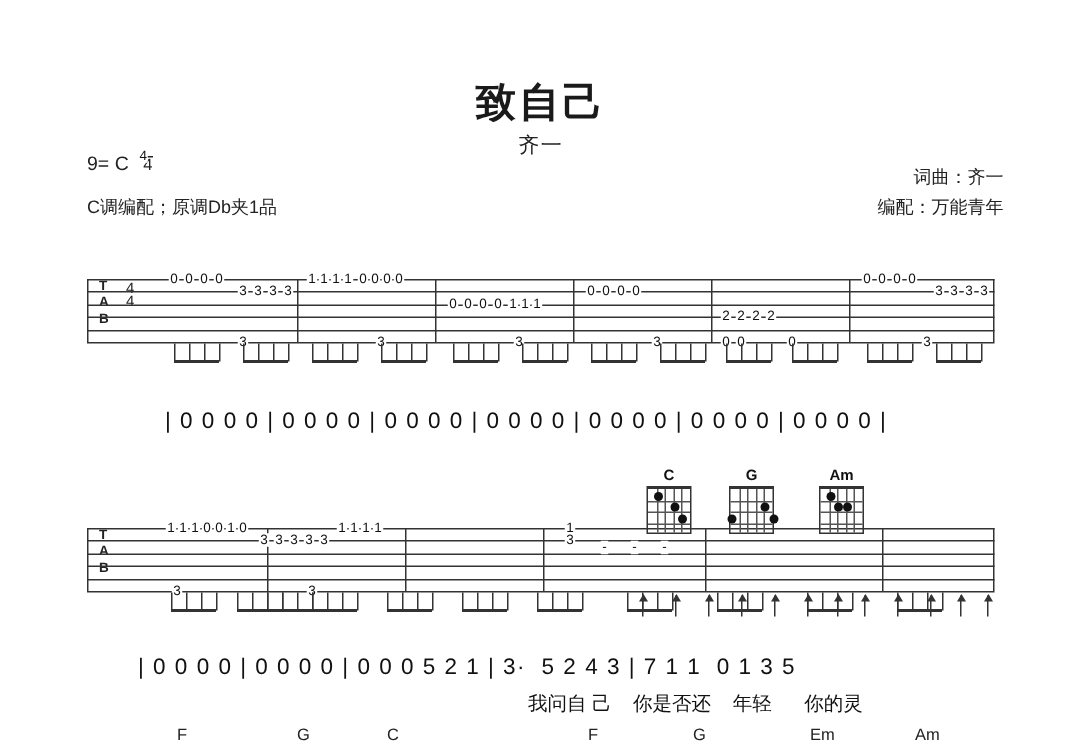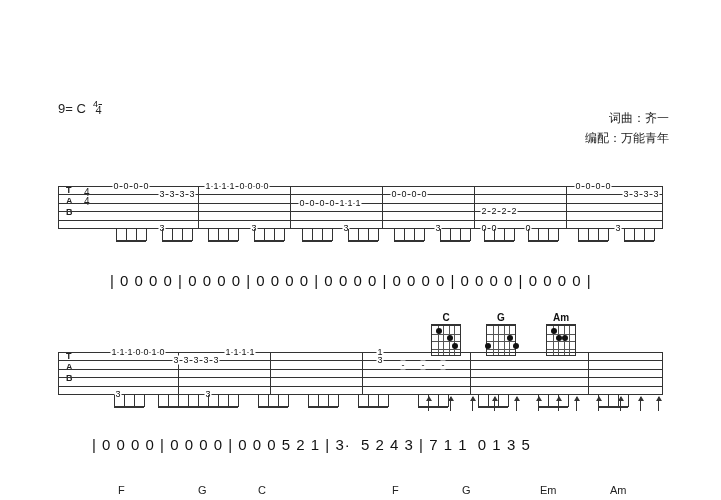--- a/index.html
+++ b/index.html
@@ -105,29 +105,32 @@
   }
   .chordrow{
     position:absolute;font-size:11px;color:#222;white-space:pre;
   }
 </style>
 </head>
 <body>
 
 <div class="sheet">
 
+  <div class="title">致自己</div>
+  <div class="subtitle">齐一</div>
 
   <div class="key-sig">
     <span>9= C</span>
     <span class="frac">
       <span class="num">4</span>
       <span class="den">4</span>
     </span>
   </div>
 
+  <div class="arr-note">C调编配；原调Db夹1品</div>
   <div class="credit1">词曲：齐一</div>
   <div class="credit2">编配：万能青年</div>
 
   <div class="tabsys" id="sys1" style="left:58px;top:186px;width:605px;height:42px;">
     <div class="tabclef">
       <span>T</span>
       <span>A</span>
       <span>B</span>
     </div>
     <div class="timesig">
@@ -412,20 +415,21 @@
           <div class="dot" style="left: 12.2px; top: 12.25px;"></div>
           <div class="dot" style="left: 17.8px; top: 12.25px;"></div>
         </div>
       </div>
     </div>
 
   <div class="jianpu" style="left:110px;top:272px;">| 0 0 0 0 | 0 0 0 0 | 0 0 0 0 | 0 0 0 0 | 0 0 0 0 | 0 0 0 0 | 0 0 0 0 |</div>
 
   <div class="jianpu" style="left:92px;top:436px;">| 0 0 0 0 | 0 0 0 0 | 0 0 0 5 2 1 | 3·  5 2 4 3 | 7 1 1  0 1 3 5</div>
 
+  <div class="lyrics" style="left:352px;top:460px;">我问自 己    你是否还    年轻      你的灵</div>
 
   <div id="bottomchords">
       <div class="chordrow" style="left: 118px; top: 484px;">F</div>
       <div class="chordrow" style="left: 198px; top: 484px;">G</div>
       <div class="chordrow" style="left: 258px; top: 484px;">C</div>
       <div class="chordrow" style="left: 392px; top: 484px;">F</div>
       <div class="chordrow" style="left: 462px; top: 484px;">G</div>
       <div class="chordrow" style="left: 540px; top: 484px;">Em</div>
       <div class="chordrow" style="left: 610px; top: 484px;">Am</div>
     </div>

